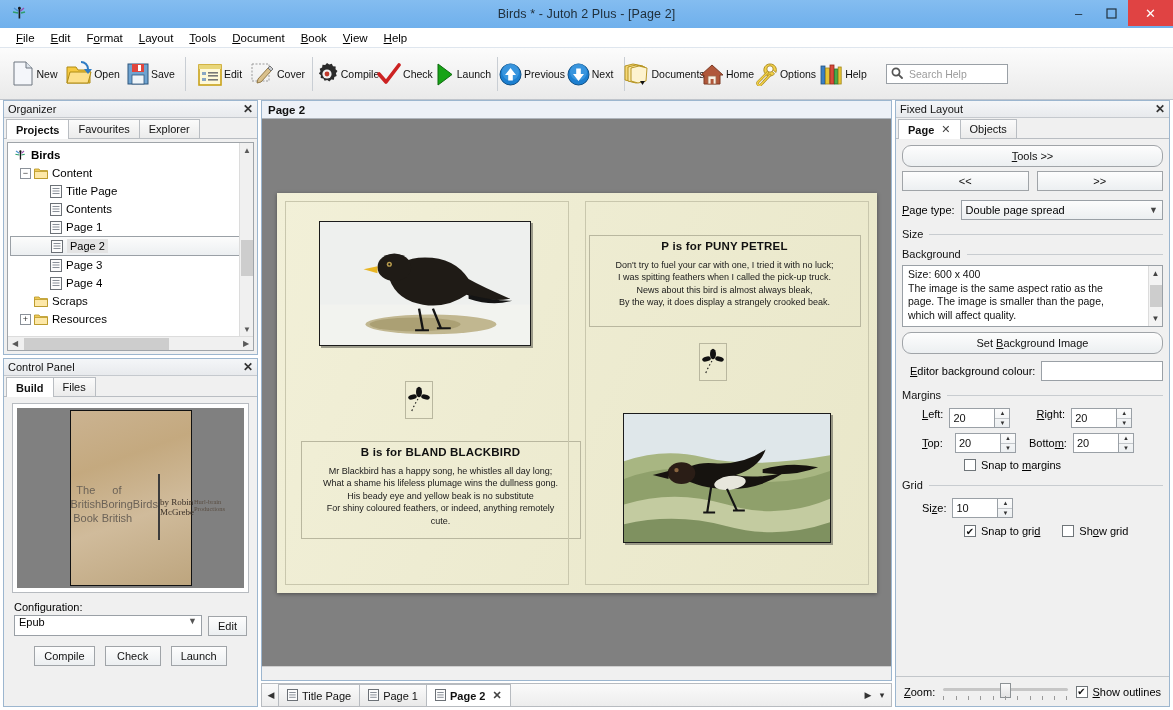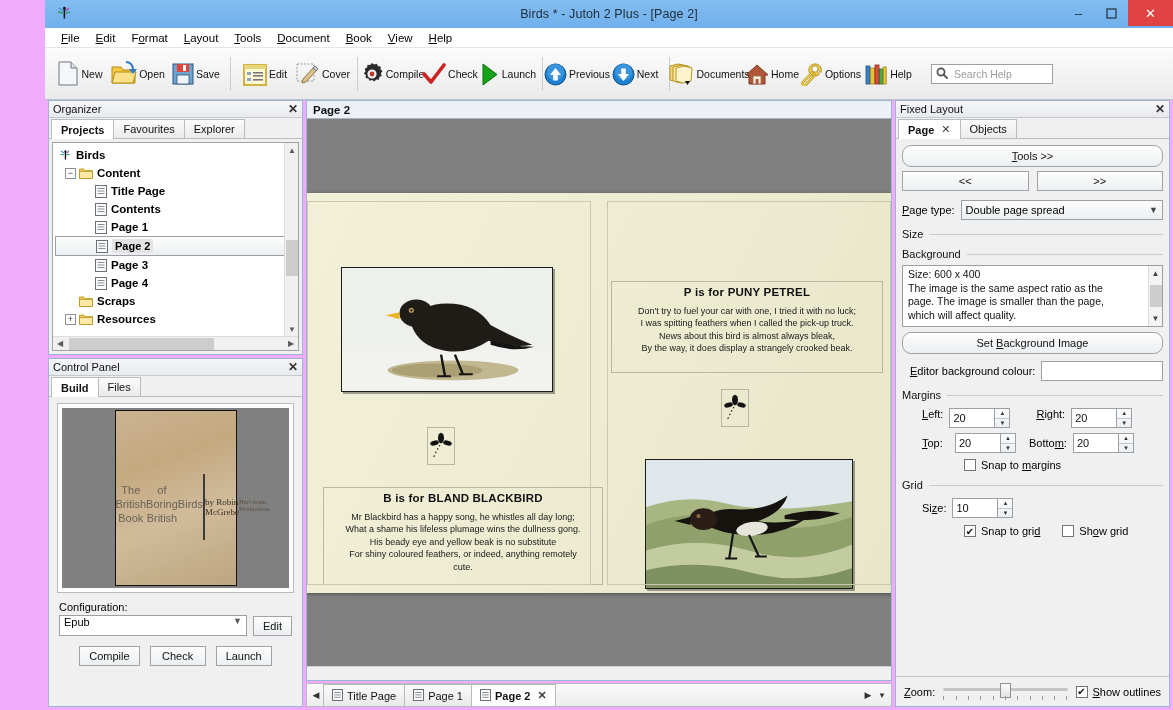--- a/index.html
+++ b/index.html
@@ -6,22 +6,22 @@
   html, body {
     margin: 0; padding: 0;
     width: 1173px; height: 710px;
     overflow: hidden;
     font-family: "Liberation Sans", sans-serif;
     font-size: 11px;
     background: #4a9ae0;
   }
   .window {
     position: absolute; inset: 0;
-    background: #f0abfc;
-    display: flex; flex-direction: column; padding-left: 45px;
+    background: #ffffff;
+    display: flex; flex-direction: column;
   }
 
   
   .titlebar {
     height: 28px; flex: 0 0 28px;
     background: linear-gradient(to bottom,#84bdf0 0%,#79b6ee 50%,#6fb0ec 100%);
     display: flex; align-items: center;
     position: relative;
   }
   .app-logo { width: 26px; margin-left: 6px; text-align: center; }
@@ -115,21 +115,21 @@
     position: relative; overflow: hidden;
   }
   .tree { padding: 3px 2px; font-size: 11.5px; }
   .trow { display: flex; align-items: center; height: 18px; padding-left: 4px; white-space: nowrap; }
   .trow .expander {
     width: 11px; height: 11px; border: 1px solid #8b9199; background: #fff;
     font-size: 9px; line-height: 9px; text-align: center; color: #333;
     margin-right: 3px; flex: 0 0 11px;
   }
   .trow .ico { margin-right: 4px; display: flex; align-items: center; }
-  .trow .lbl { color: #000; font-weight: bold; }
+  .trow .lbl { color: #000; }
   .trow.sel .lbl { background: #e4e4e4; padding: 1px 3px; }
   .trow.root .lbl { font-weight: bold; }
   .tree-vscroll {
     position: absolute; right: 0; top: 0; bottom: 14px; width: 14px;
     background: #f0f0f0; border-left: 1px solid #dcdcdc;
   }
   .tree-hscroll {
     position: absolute; left: 0; right: 0; bottom: 0; height: 14px;
     background: #f0f0f0; border-top: 1px solid #dcdcdc; display: flex; align-items: center;
   }
@@ -197,21 +197,21 @@
   .spread {
     width: 600px; height: 400px; background: #efeed4;
     box-shadow: 0 1px 4px rgba(0,0,0,.4);
     display: flex; position: relative;
     background: linear-gradient(115deg,#f2f0d8 0%,#eeecd2 40%,#e9e7c9 100%);
   }
   .page-half { width: 300px; height: 400px; position: relative; padding: 10px; }
   .page-half::after {
     content:""; position: absolute; inset: 8px; border: 1px solid #c9c7ad; pointer-events:none;
   }
-  .obj { position: absolute; margin-top: 46px; }
+  .obj { position: absolute; }
   .pic-frame { border: 1px solid #1b1b1b; background: #fff; box-shadow: 2px 2px 0 rgba(0,0,0,.35); overflow: hidden; }
   .text-frame { border: 1px solid #b9b79f; padding: 4px 6px; }
   .bird-title {
     text-align: center; font-size: 11.5px; font-weight: bold; color: #111;
     font-family: "Liberation Sans", sans-serif; letter-spacing:.2px;
   }
   .bird-verse {
     text-align: center; font-size: 9px; color: #1a1a1a; line-height: 12.5px;
     margin-top: 7px; font-family: "Liberation Sans", sans-serif;
   }

